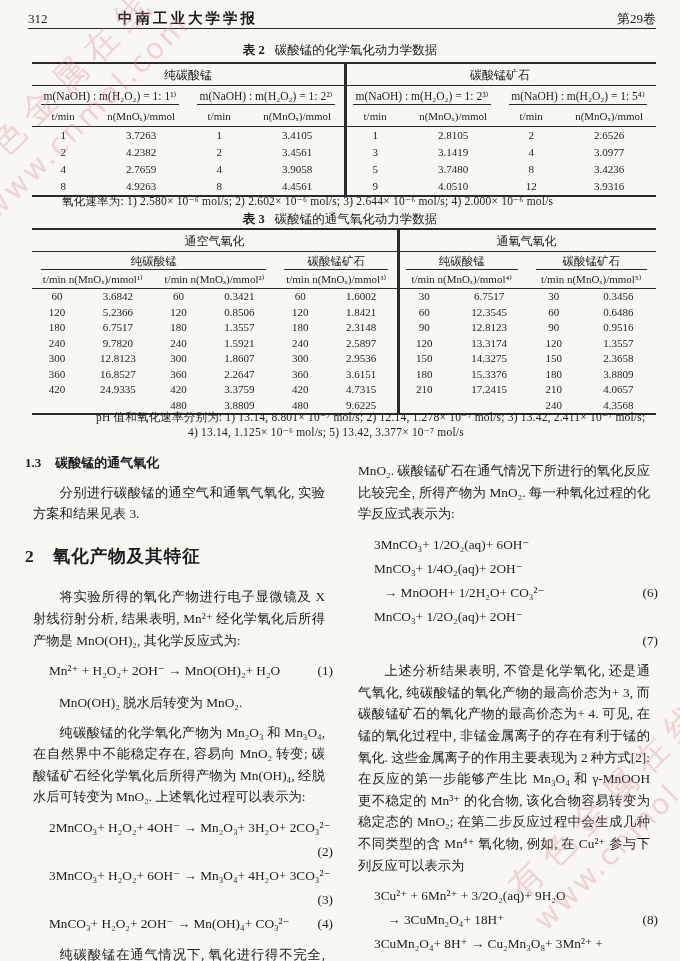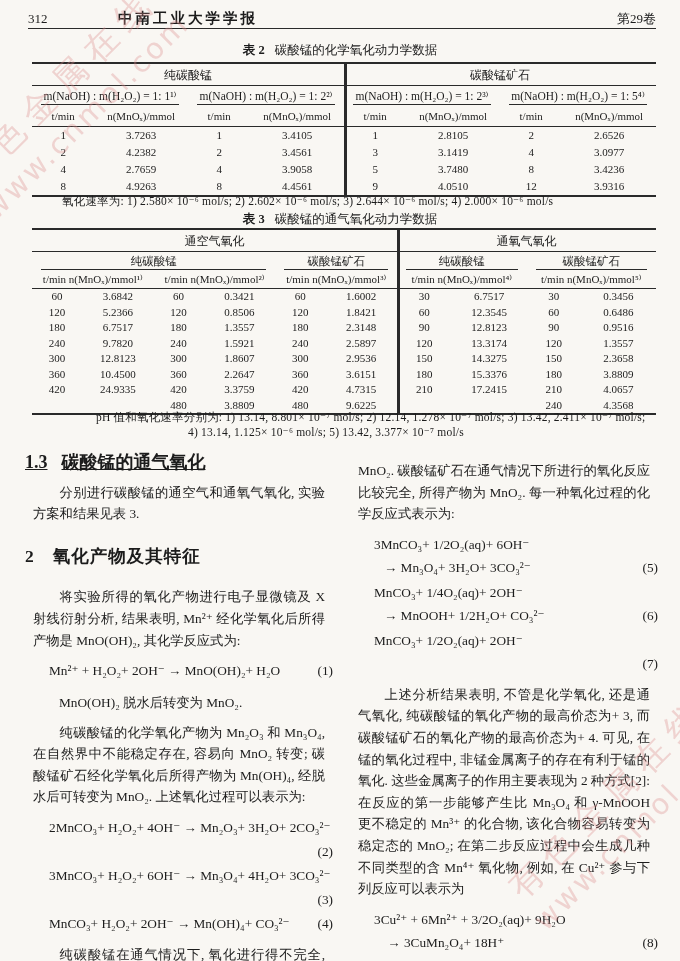--- a/index.html
+++ b/index.html
@@ -49,21 +49,21 @@
   .head3{height:17px;border-bottom:1px solid #2a2a2a;grid-template-columns:19.5% 19.5% 19.5% 20.75% 20.75%;}
   .tbl2 .trow{height:17px;grid-template-columns:10% 15% 10% 15% 10% 15% 10% 15%;}
   .tbl3 .trow{height:15.5px;grid-template-columns:8% 11.5% 8% 11.5% 8% 11.5% 8.75% 12% 8.75% 12%;}
 
   
   .col{position:absolute;top:452px;width:308px;font-size:13.3px;line-height:21.6px;text-align:justify;}
   .col-left{left:25px;} .col-right{left:350px;}
   .para{margin:8px;}
   .indent{text-indent:2em;}
   .iline{padding-left:26px;line-height:23px;}
-  .h-sub{font-weight:bold;font-size:18px;margin:0 0 6px;text-decoration:underline;}
+  .h-sub{font-weight:bold;font-size:13px;margin:0 0 6px;}
   .h-sub .h-num{margin-right:14px;}
   .h-main{font-weight:bold;font-size:17.5px;letter-spacing:1px;margin:21px 0 19px;}
   .h-main .h-num{margin-right:18px;}
   .eq{margin:1px 0;}
   .eqline{display:flex;line-height:23.5px;font-size:13.3px;}
   .eqtext{white-space:pre;padding-left:24px;}
   .eqnum{margin-left:auto;}
 </style>
 </head>
 <body>
@@ -250,21 +250,21 @@
           <div class="tc">1.8607</div>
           <div class="tc">300</div>
           <div class="tc">2.9536</div>
           <div class="tc">150</div>
           <div class="tc">14.3275</div>
           <div class="tc">150</div>
           <div class="tc">2.3658</div>
         </div>
         <div class="trow">
           <div class="tc">360</div>
-          <div class="tc">10.4500</div>
+          <div class="tc">16.8527</div>
           <div class="tc">360</div>
           <div class="tc">2.2647</div>
           <div class="tc">360</div>
           <div class="tc">3.6151</div>
           <div class="tc">180</div>
           <div class="tc">15.3376</div>
           <div class="tc">180</div>
           <div class="tc">3.8809</div>
         </div>
         <div class="trow">
@@ -344,24 +344,20 @@
     <p class="para indent">纯碳酸锰在通气情况下, 氧化进行得不完全, 所得产物都是 Mn₃O₄ 和 γ-MnOOH, 这两种产物在自然界不稳定, 容易发生变化, 最终形成稳定态的</p>
   </div>
 
   <div class="col col-right">
     <p class="para">MnO₂. 碳酸锰矿石在通气情况下所进行的氧化反应比较完全, 所得产物为 MnO₂. 每一种氧化过程的化学反应式表示为:</p>
     <div class="eq">
         <div class="eqline">
           <span class="eqtext">3MnCO₃+ 1/2O₂(aq)+ 6OH⁻</span>
           <span class="eqnum"></span>
         </div>
-        <div class="eqline">
-          <span class="eqtext">   → Mn₃O₄+ 3H₂O+ 3CO₃²⁻</span>
-          <span class="eqnum">(5)</span>
-        </div>
       </div>
     <div class="eq">
         <div class="eqline">
           <span class="eqtext">MnCO₃+ 1/4O₂(aq)+ 2OH⁻</span>
           <span class="eqnum"></span>
         </div>
         <div class="eqline">
           <span class="eqtext">   → MnOOH+ 1/2H₂O+ CO₃²⁻</span>
           <span class="eqnum">(6)</span>
         </div>

